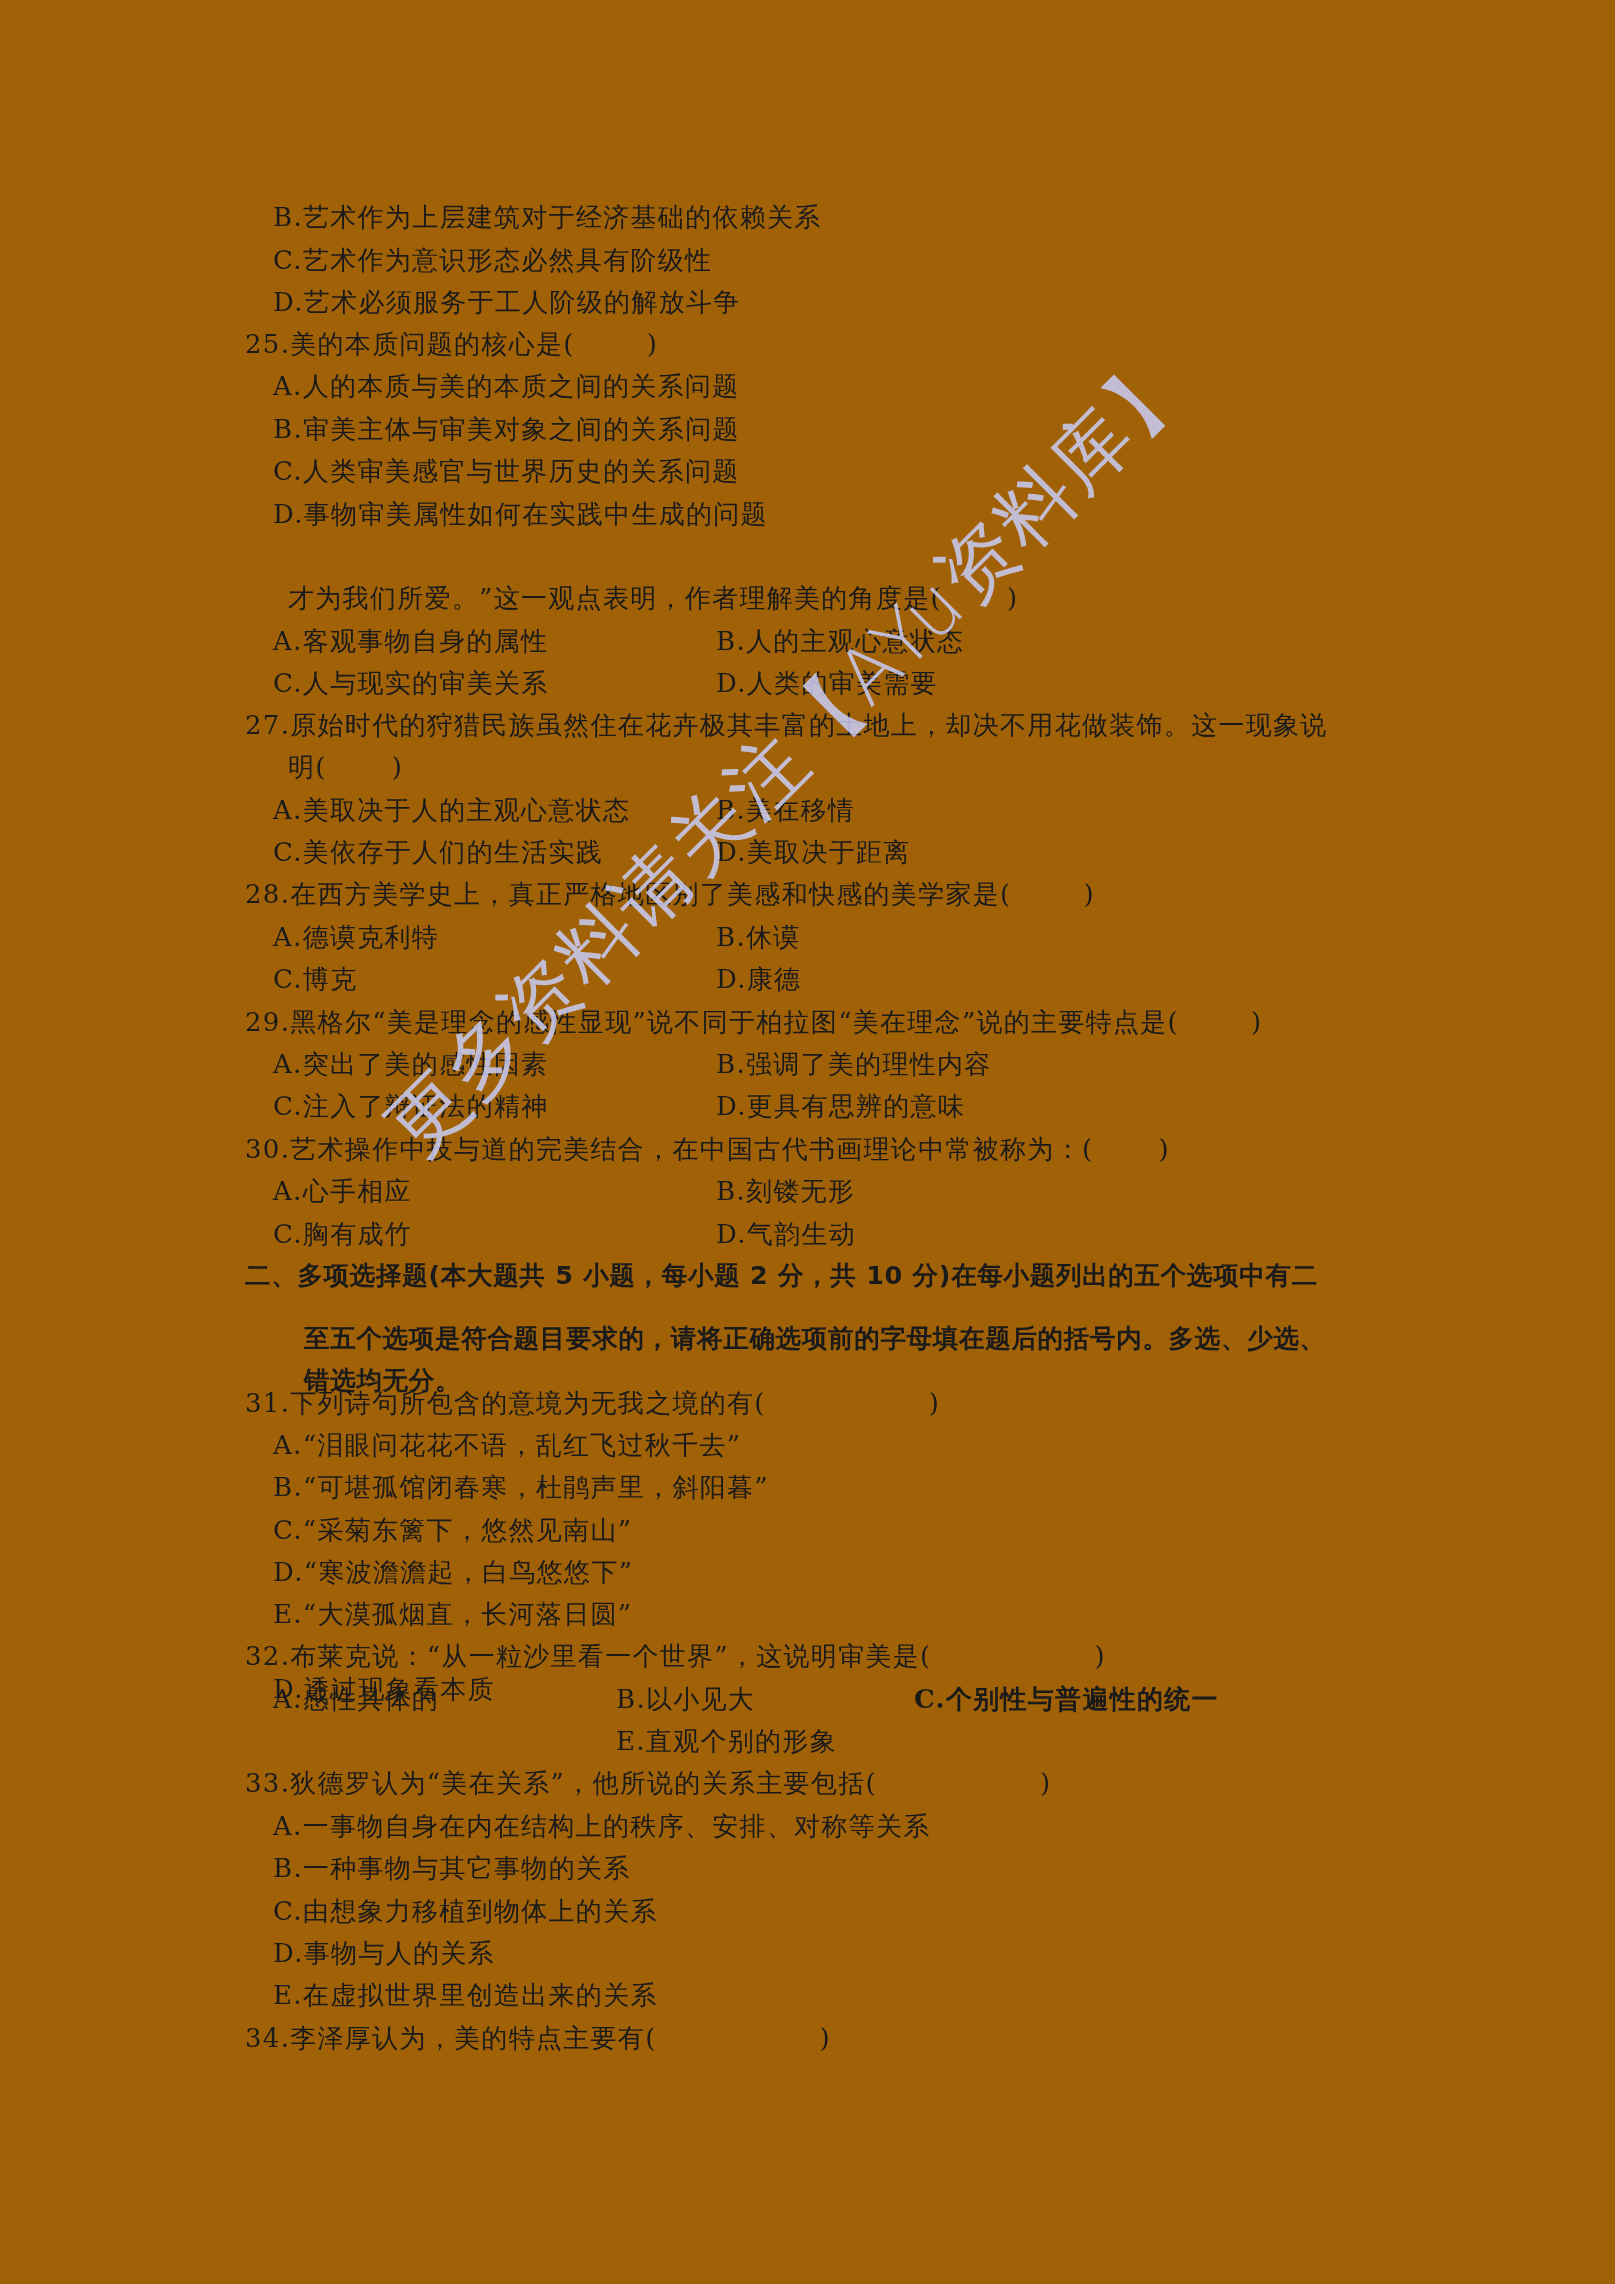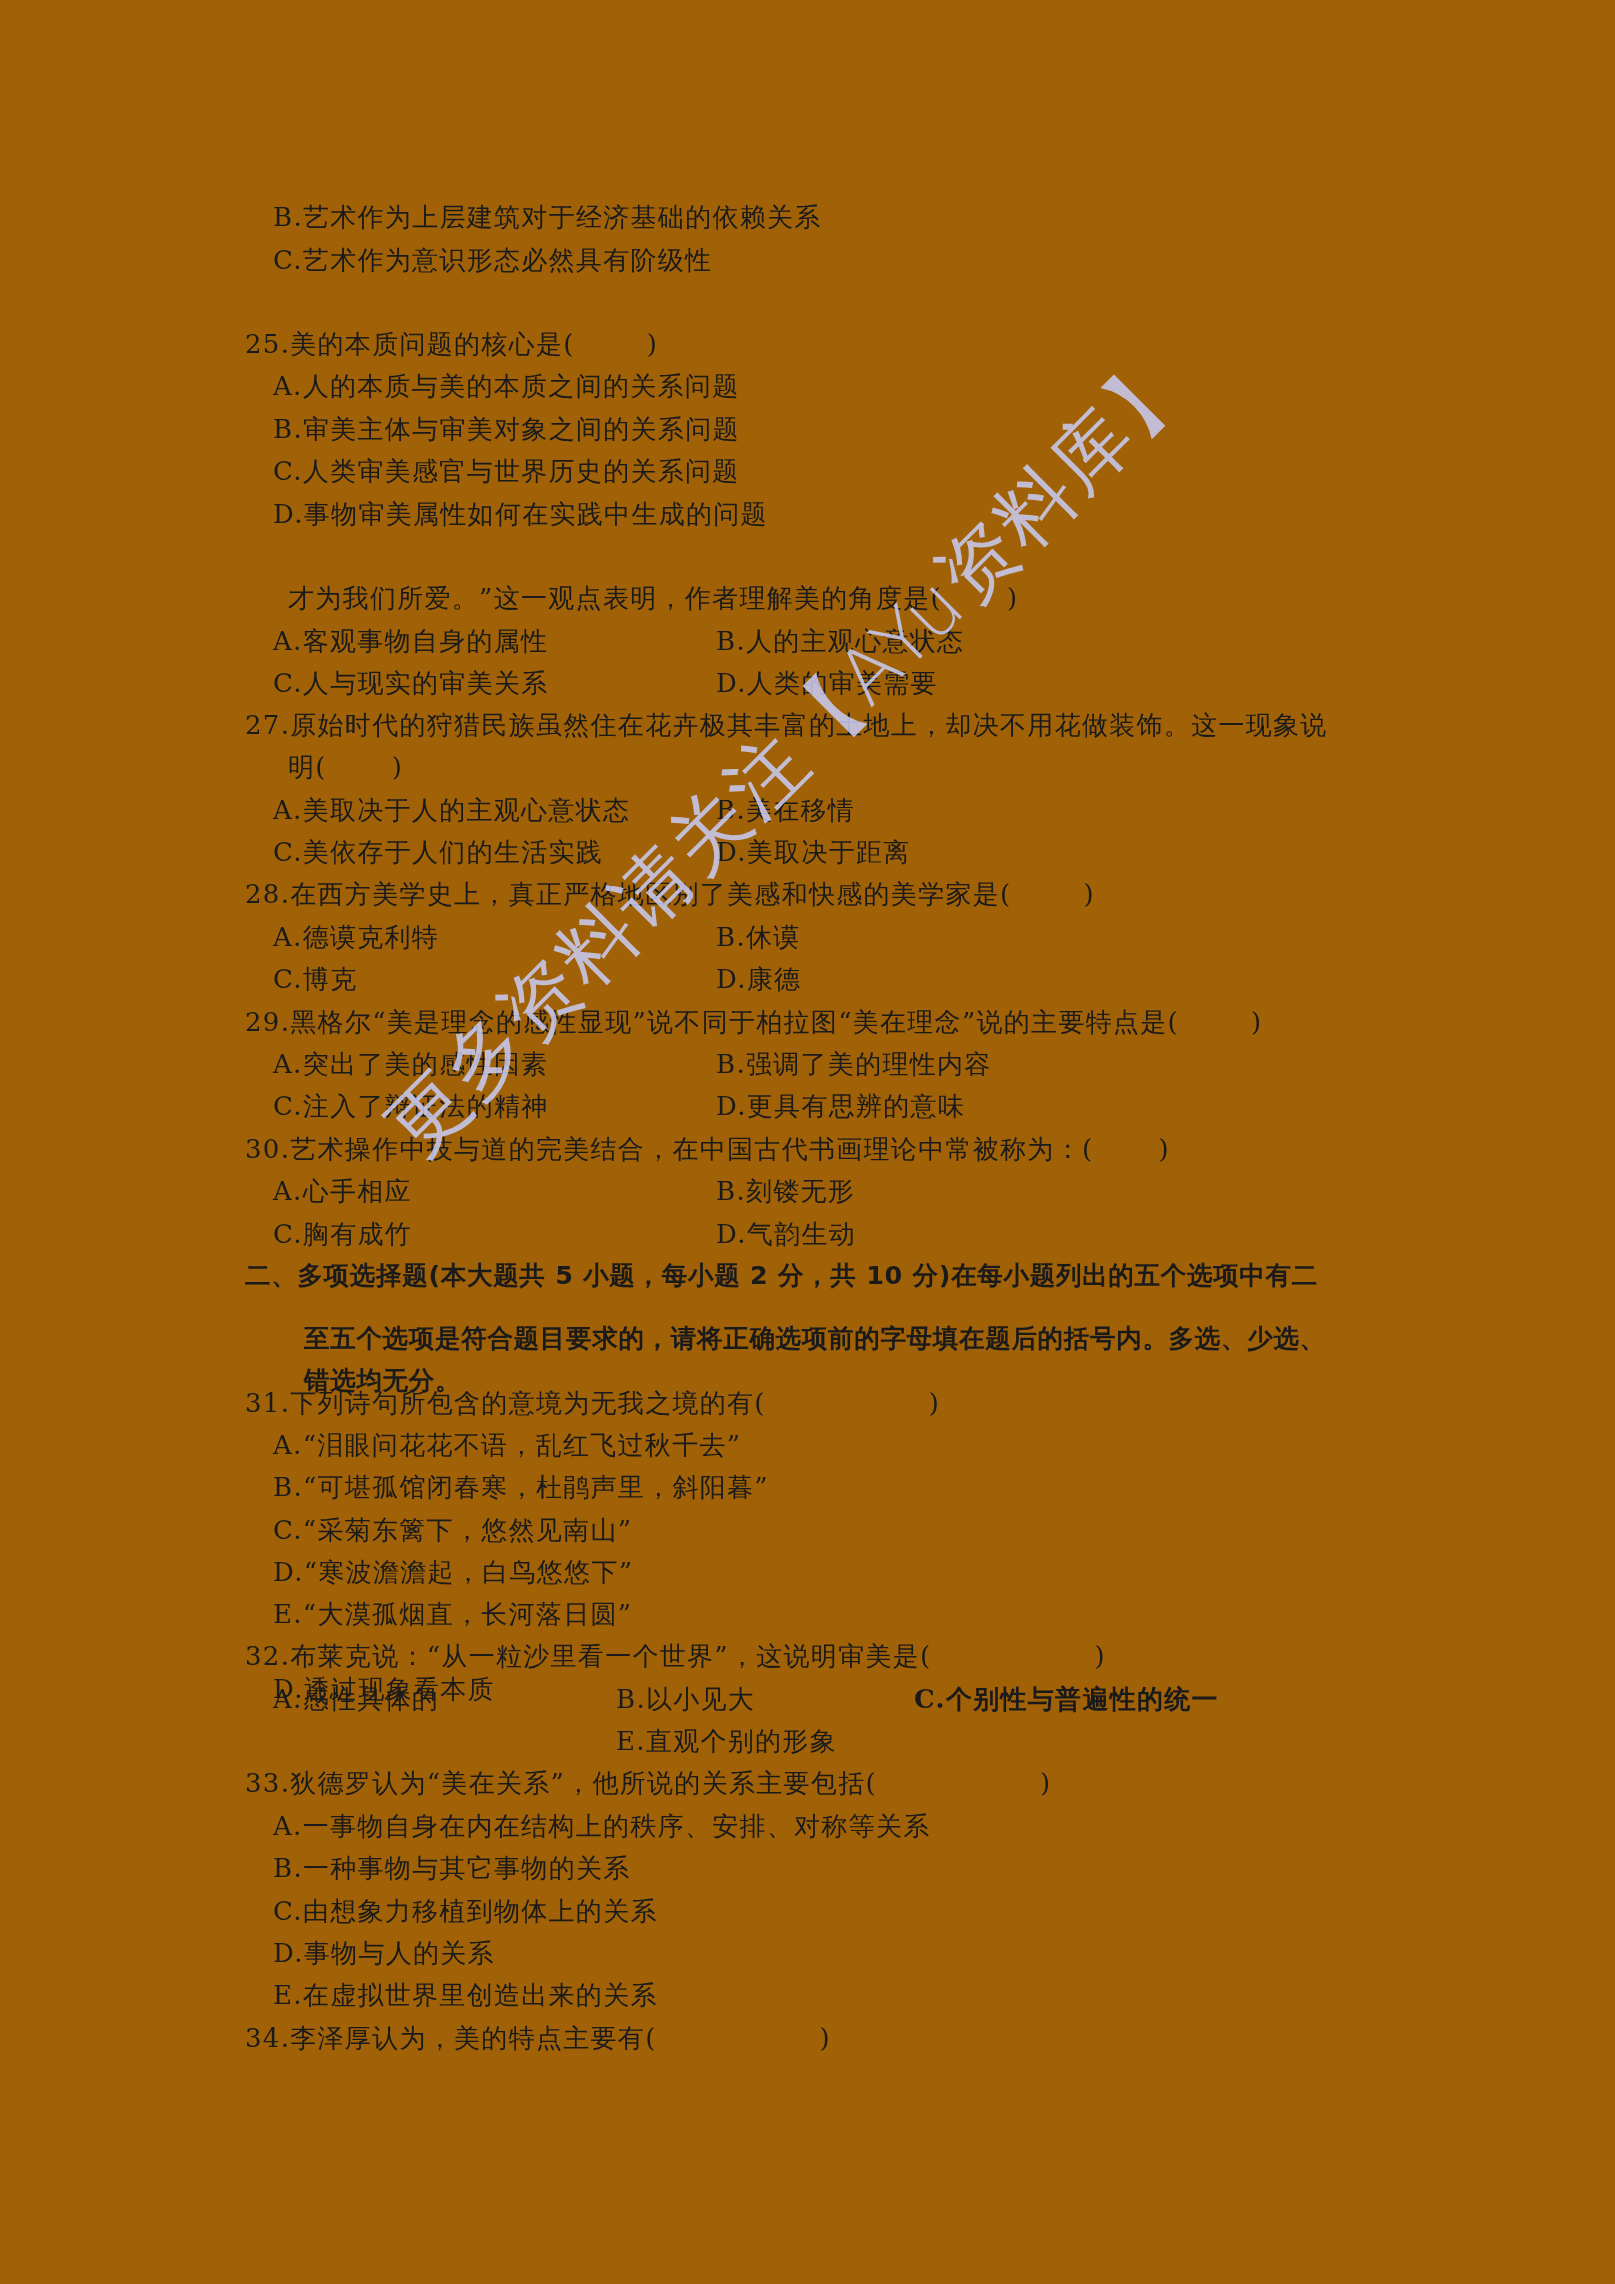--- a/index.html
+++ b/index.html
@@ -64,20 +64,21 @@
     font-weight: 300;
   }
 </style>
 </head>
 <body>
 
 <div class="page">
 
   <div class="line opt" style="top:200px">B.艺术作为上层建筑对于经济基础的依赖关系</div>
   <div class="line opt" style="top:243px">C.艺术作为意识形态必然具有阶级性</div>
+  <div class="line opt" style="top:285px">D.艺术必须服务于工人阶级的解放斗争</div>
 
   <div class="line q" style="top:327px">
     <span>25.美的本质问题的核心是(</span><span class="blank" style="width:72px"></span><span>)</span>
   </div>
   <div class="line opt" style="top:369px">A.人的本质与美的本质之间的关系问题</div>
   <div class="line opt" style="top:412px">B.审美主体与审美对象之间的关系问题</div>
   <div class="line opt" style="top:454px">C.人类审美感官与世界历史的关系问题</div>
   <div class="line opt" style="top:497px">D.事物审美属性如何在实践中生成的问题</div>
 
   <div class="line cont" style="top:581px">

